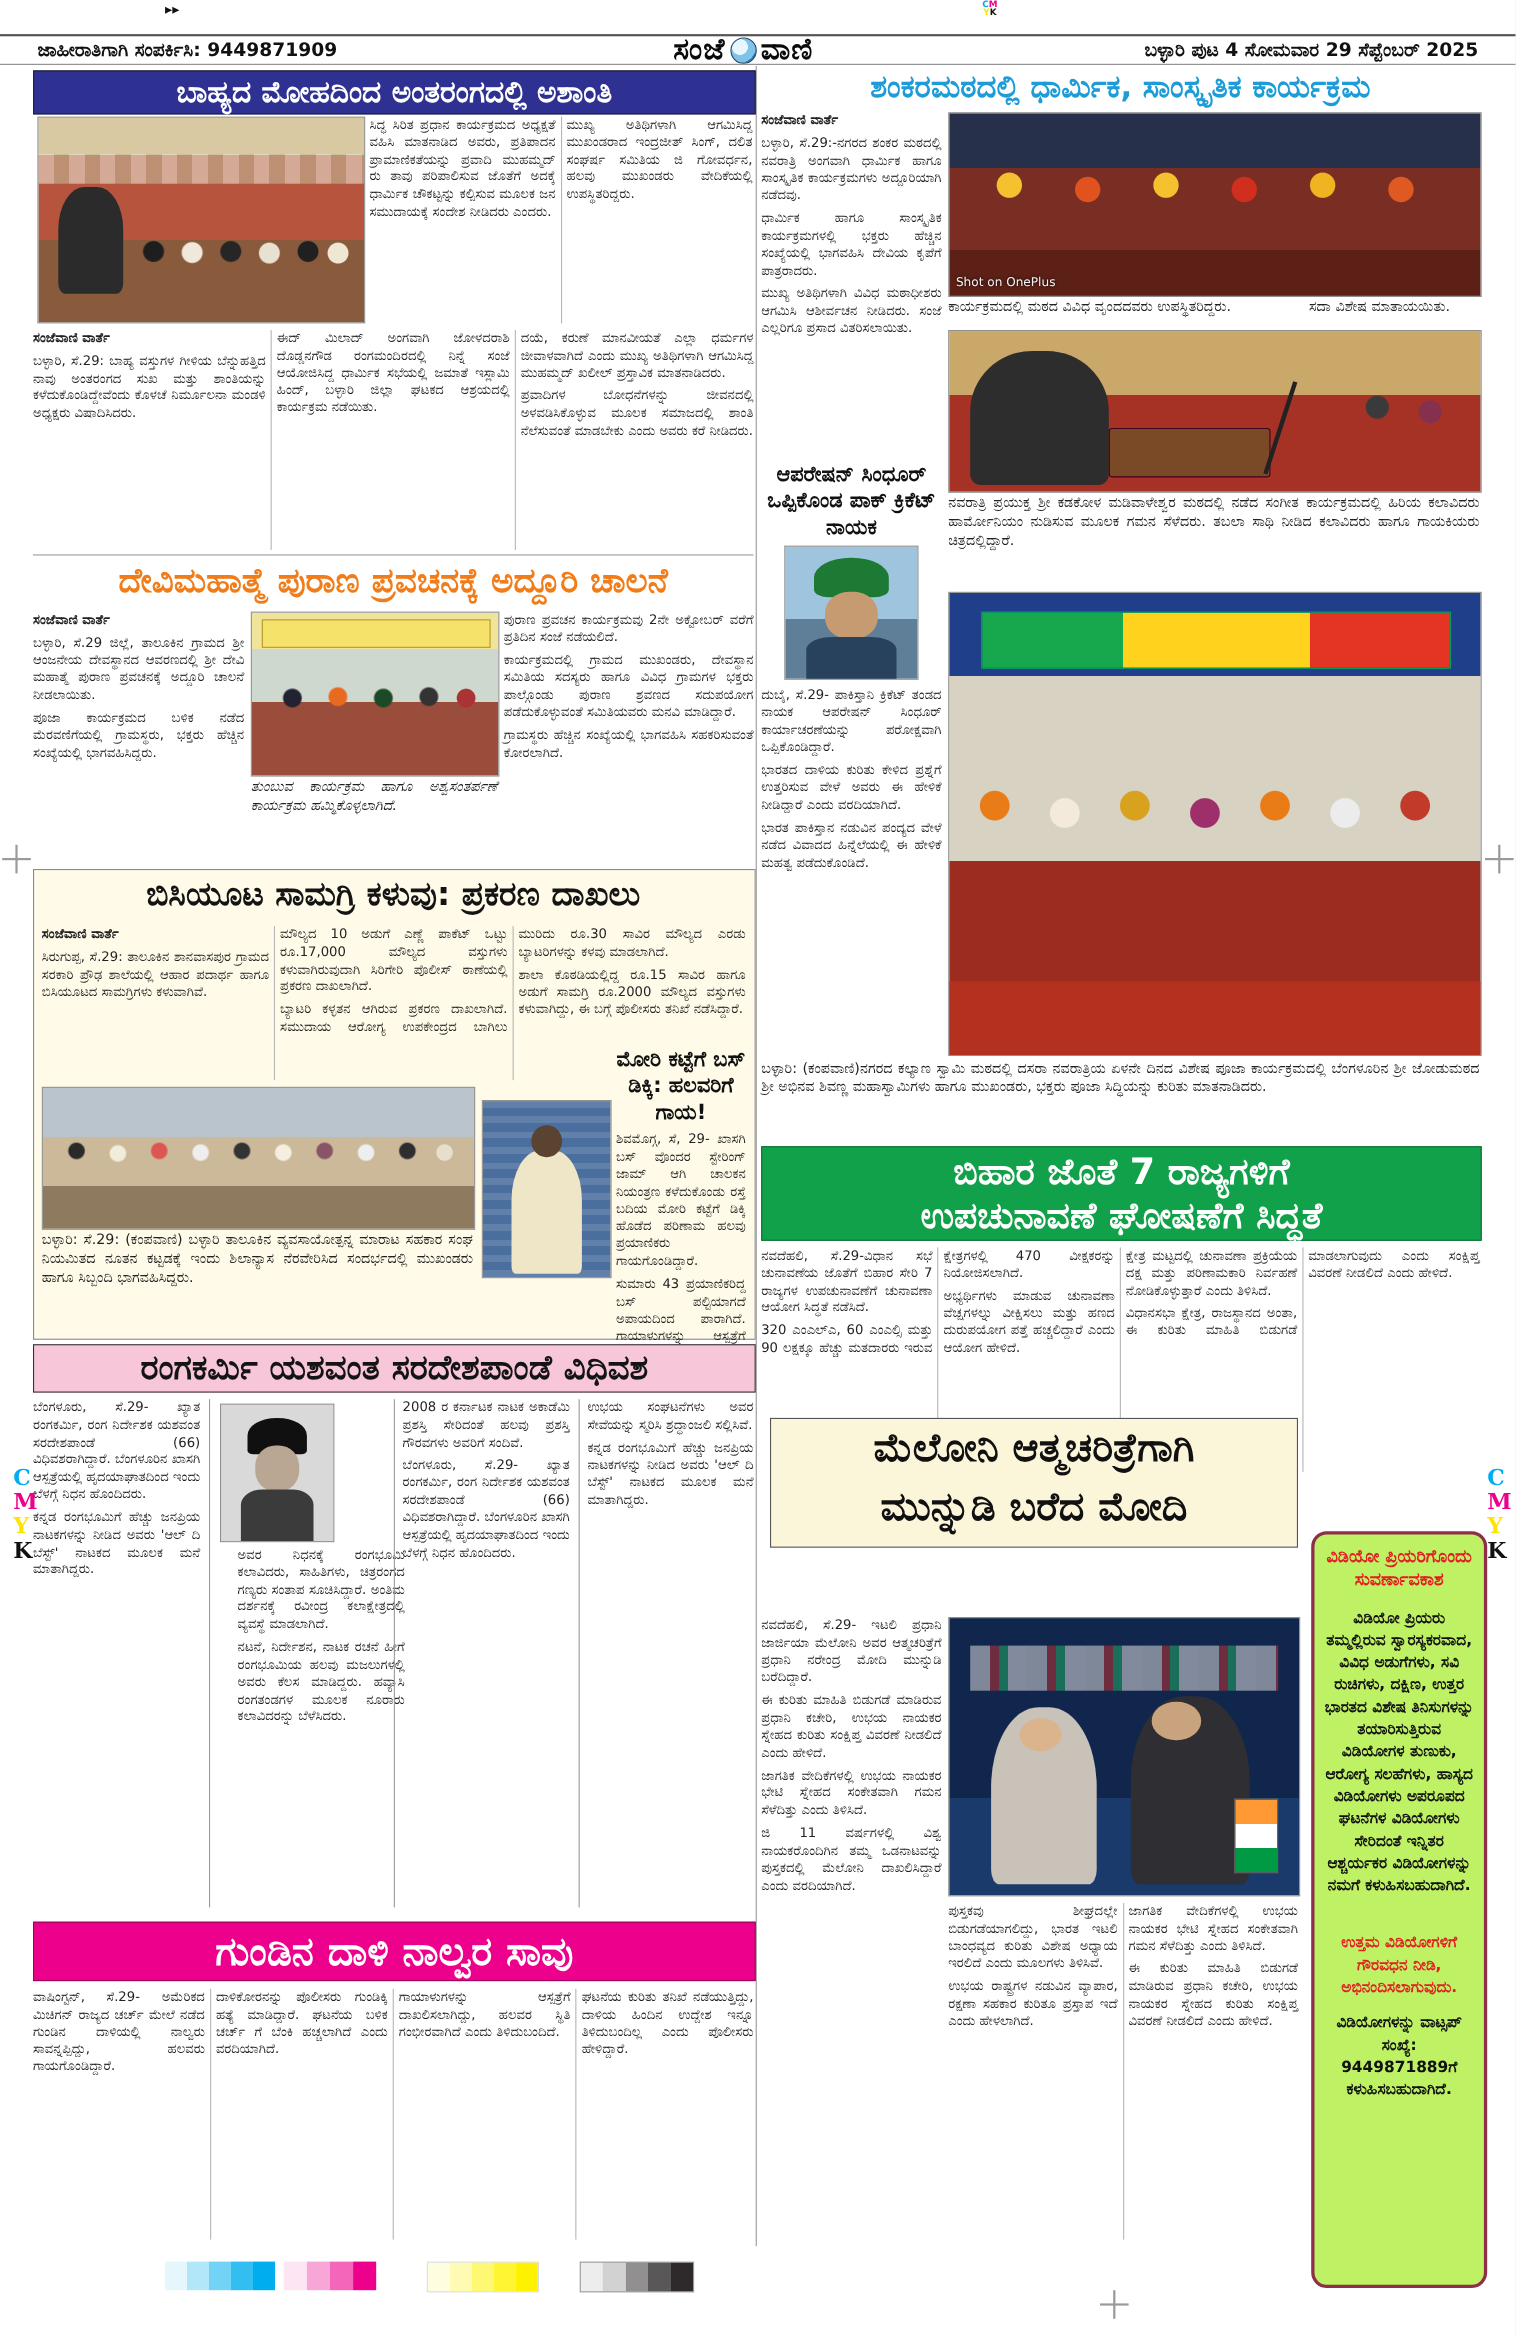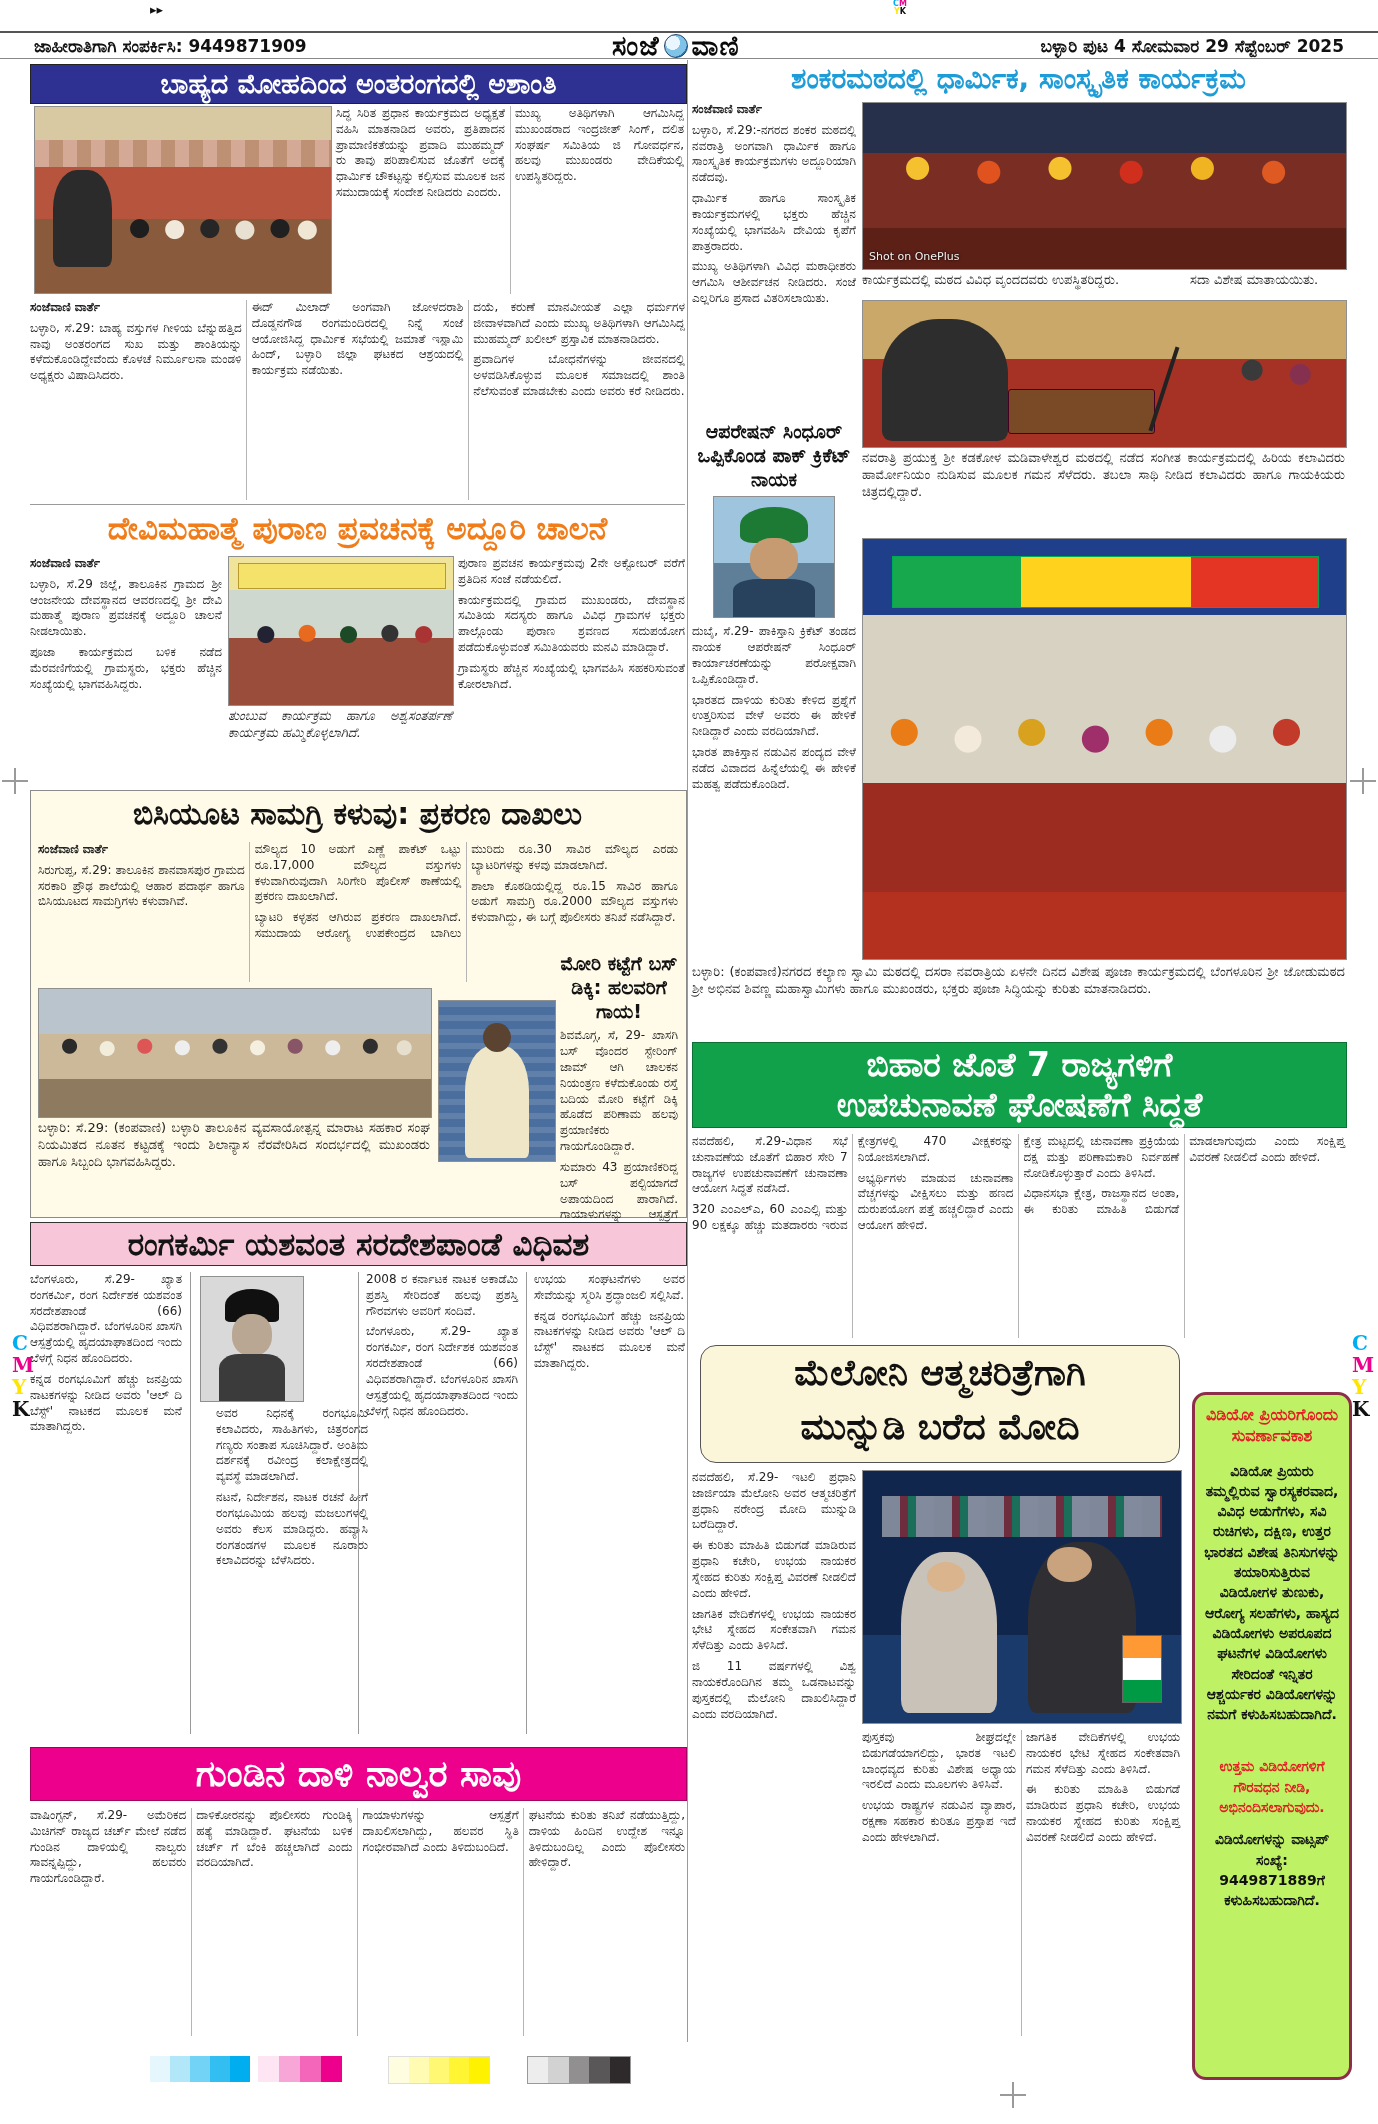--- a/index.html
+++ b/index.html
@@ -228,26 +228,26 @@
     <p>ಭಾರತ ಪಾಕಿಸ್ತಾನ ನಡುವಿನ ಪಂದ್ಯದ ವೇಳೆ ನಡೆದ ವಿವಾದದ ಹಿನ್ನೆಲೆಯಲ್ಲಿ ಈ ಹೇಳಿಕೆ ಮಹತ್ವ ಪಡೆದುಕೊಂಡಿದೆ.</p>
   </div>
 
   <div class="abs ban ban-green" style="left:692px;top:1042px;width:653px;height:84px;">
     <div>ಬಿಹಾರ ಜೊತೆ 7 ರಾಜ್ಯಗಳಿಗೆ</div>
     <div>ಉಪಚುನಾವಣೆ ಘೋಷಣೆಗೆ ಸಿದ್ಧತೆ</div>
   </div>
   <div class="abs bt col4" style="left:692px;top:1134px;width:653px;height:204px;">
     <p>ನವದೆಹಲಿ, ಸೆ.29-ವಿಧಾನ ಸಭೆ ಚುನಾವಣೆಯ ಜೊತೆಗೆ ಬಿಹಾರ ಸೇರಿ 7 ರಾಜ್ಯಗಳ ಉಪಚುನಾವಣೆಗೆ ಚುನಾವಣಾ ಆಯೋಗ ಸಿದ್ಧತೆ ನಡೆಸಿದೆ.</p>
     <p>320 ಎಂಎಲ್ಎ, 60 ಎಂಎಲ್ಸಿ ಮತ್ತು 90 ಲಕ್ಷಕ್ಕೂ ಹೆಚ್ಚು ಮತದಾರರು ಇರುವ ಕ್ಷೇತ್ರಗಳಲ್ಲಿ 470 ವೀಕ್ಷಕರನ್ನು ನಿಯೋಜಿಸಲಾಗಿದೆ.</p>
-    <p>ಅಭ್ಯರ್ಥಿಗಳು ಮಾಡುವ ಚುನಾವಣಾ ವೆಚ್ಚಗಳನ್ನು ವೀಕ್ಷಿಸಲು ಮತ್ತು ಹಣದ ದುರುಪಯೋಗ ಪತ್ತೆ ಹಚ್ಚಲಿದ್ದಾರೆ ಎಂದು ಆಯೋಗ ಹೇಳಿದೆ.</p>
+    <p>ಅಭ್ಯರ್ಥಿಗಳು ಮಾಡುವ ಚುನಾವಣಾ ವೆಚ್ಷಗಳಲ್ನು ವೀಕ್ಷಿಸಲು ಮತ್ತು ಹಣದ ದುರುಪಯೋಗ ಪತ್ತೆ ಹಚ್ಚಲಿದ್ದಾರೆ ಎಂದು ಆಯೋಗ ಹೇಳಿದೆ.</p>
     <p>ಕ್ಷೇತ್ರ ಮಟ್ಟದಲ್ಲಿ ಚುನಾವಣಾ ಪ್ರಕ್ರಿಯೆಯ ದಕ್ಷ ಮತ್ತು ಪರಿಣಾಮಕಾರಿ ನಿರ್ವಹಣೆ ನೋಡಿಕೊಳ್ಳುತ್ತಾರೆ ಎಂದು ತಿಳಿಸಿದೆ.</p>
     <p>ವಿಧಾನಸಭಾ ಕ್ಷೇತ್ರ, ರಾಜಸ್ಥಾನದ ಅಂತಾ, ಈ ಕುರಿತು ಮಾಹಿತಿ ಬಿಡುಗಡೆ ಮಾಡಲಾಗುವುದು ಎಂದು ಸಂಕ್ಷಿಪ್ತ ವಿವರಣೆ ನೀಡಲಿದೆ ಎಂದು ಹೇಳಿದೆ.</p>
   </div>
 
-  <div class="abs hl-cream" style="left:700px;top:1345px;width:478px;height:116px;border-radius:16px;">
+  <div class="abs hl-cream" style="left:700px;top:1289px;width:478px;height:116px;">
     <div>ಮೆಲೋನಿ ಆತ್ಮಚರಿತ್ರೆಗಾಗಿ</div>
     <div>ಮುನ್ನುಡಿ ಬರೆದ ಮೋದಿ</div>
   </div>
 
   <div class="abs bt" style="left:692px;top:1470px;width:164px;height:566px;">
     <p>ನವದೆಹಲಿ, ಸೆ.29- ಇಟಲಿ ಪ್ರಧಾನಿ ಜಾರ್ಜಿಯಾ ಮೆಲೋನಿ ಅವರ ಆತ್ಮಚರಿತ್ರೆಗೆ ಪ್ರಧಾನಿ ನರೇಂದ್ರ ಮೋದಿ ಮುನ್ನುಡಿ ಬರೆದಿದ್ದಾರೆ.</p>
     <p>ಈ ಕುರಿತು ಮಾಹಿತಿ ಬಿಡುಗಡೆ ಮಾಡಿರುವ ಪ್ರಧಾನಿ ಕಚೇರಿ, ಉಭಯ ನಾಯಕರ ಸ್ನೇಹದ ಕುರಿತು ಸಂಕ್ಷಿಪ್ತ ವಿವರಣೆ ನೀಡಲಿದೆ ಎಂದು ಹೇಳಿದೆ.</p>
     <p>ಜಾಗತಿಕ ವೇದಿಕೆಗಳಲ್ಲಿ ಉಭಯ ನಾಯಕರ ಭೇಟಿ ಸ್ನೇಹದ ಸಂಕೇತವಾಗಿ ಗಮನ ಸೆಳೆದಿತ್ತು ಎಂದು ತಿಳಿಸಿದೆ.</p>
     <p>ಜಿ 11 ವರ್ಷಗಳಲ್ಲಿ ವಿಶ್ವ ನಾಯಕರೊಂದಿಗಿನ ತಮ್ಮ ಒಡನಾಟವನ್ನು ಪುಸ್ತಕದಲ್ಲಿ ಮೆಲೋನಿ ದಾಖಲಿಸಿದ್ದಾರೆ ಎಂದು ವರದಿಯಾಗಿದೆ.</p>
   </div>

